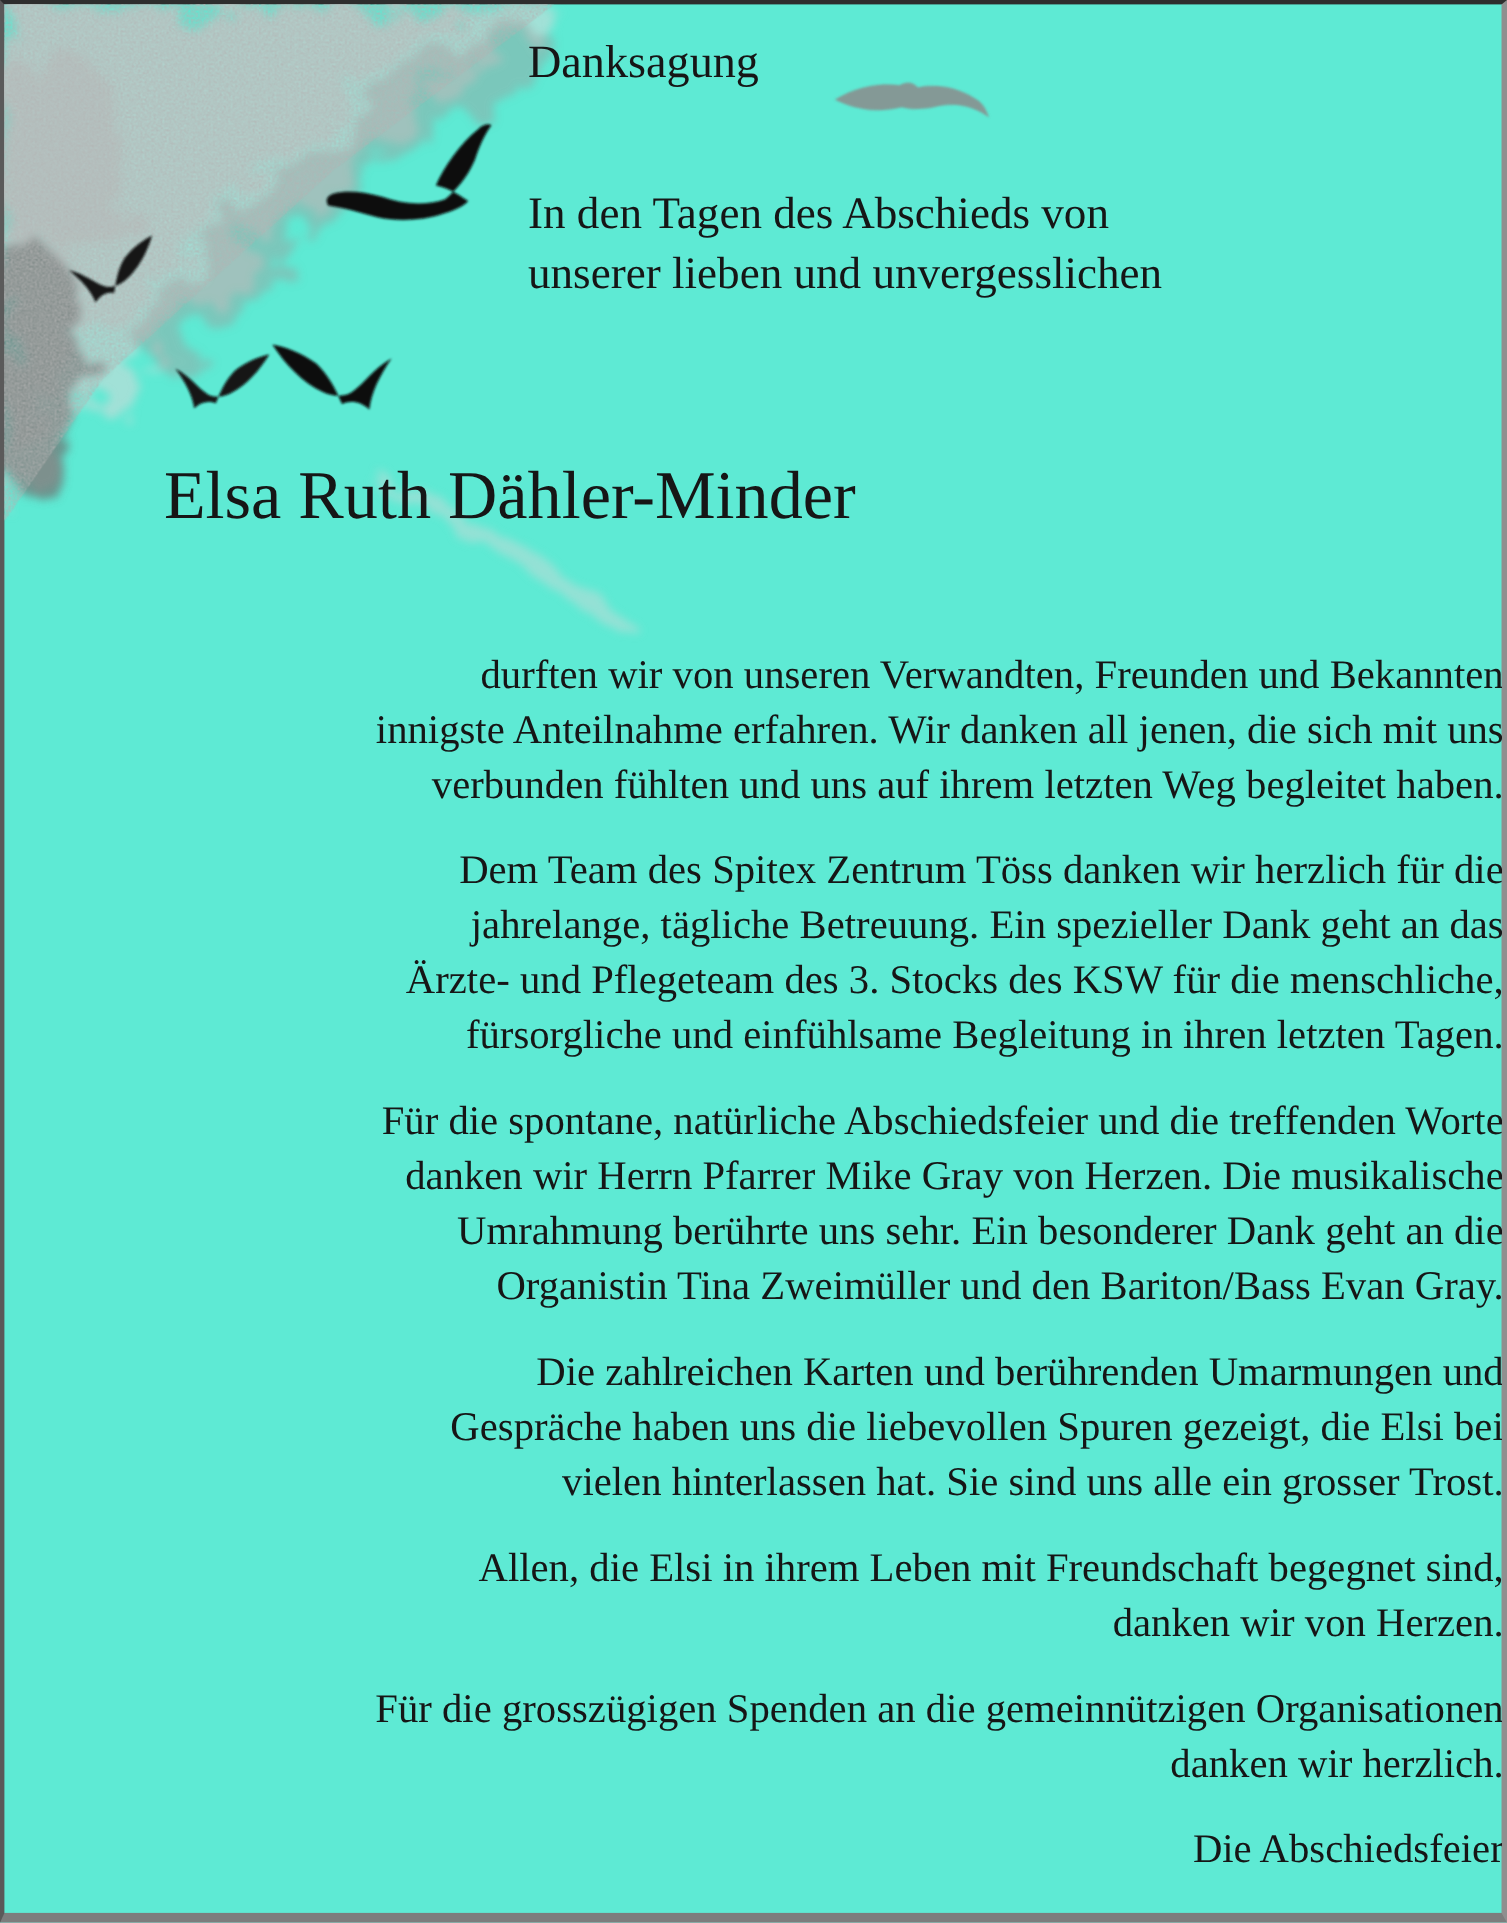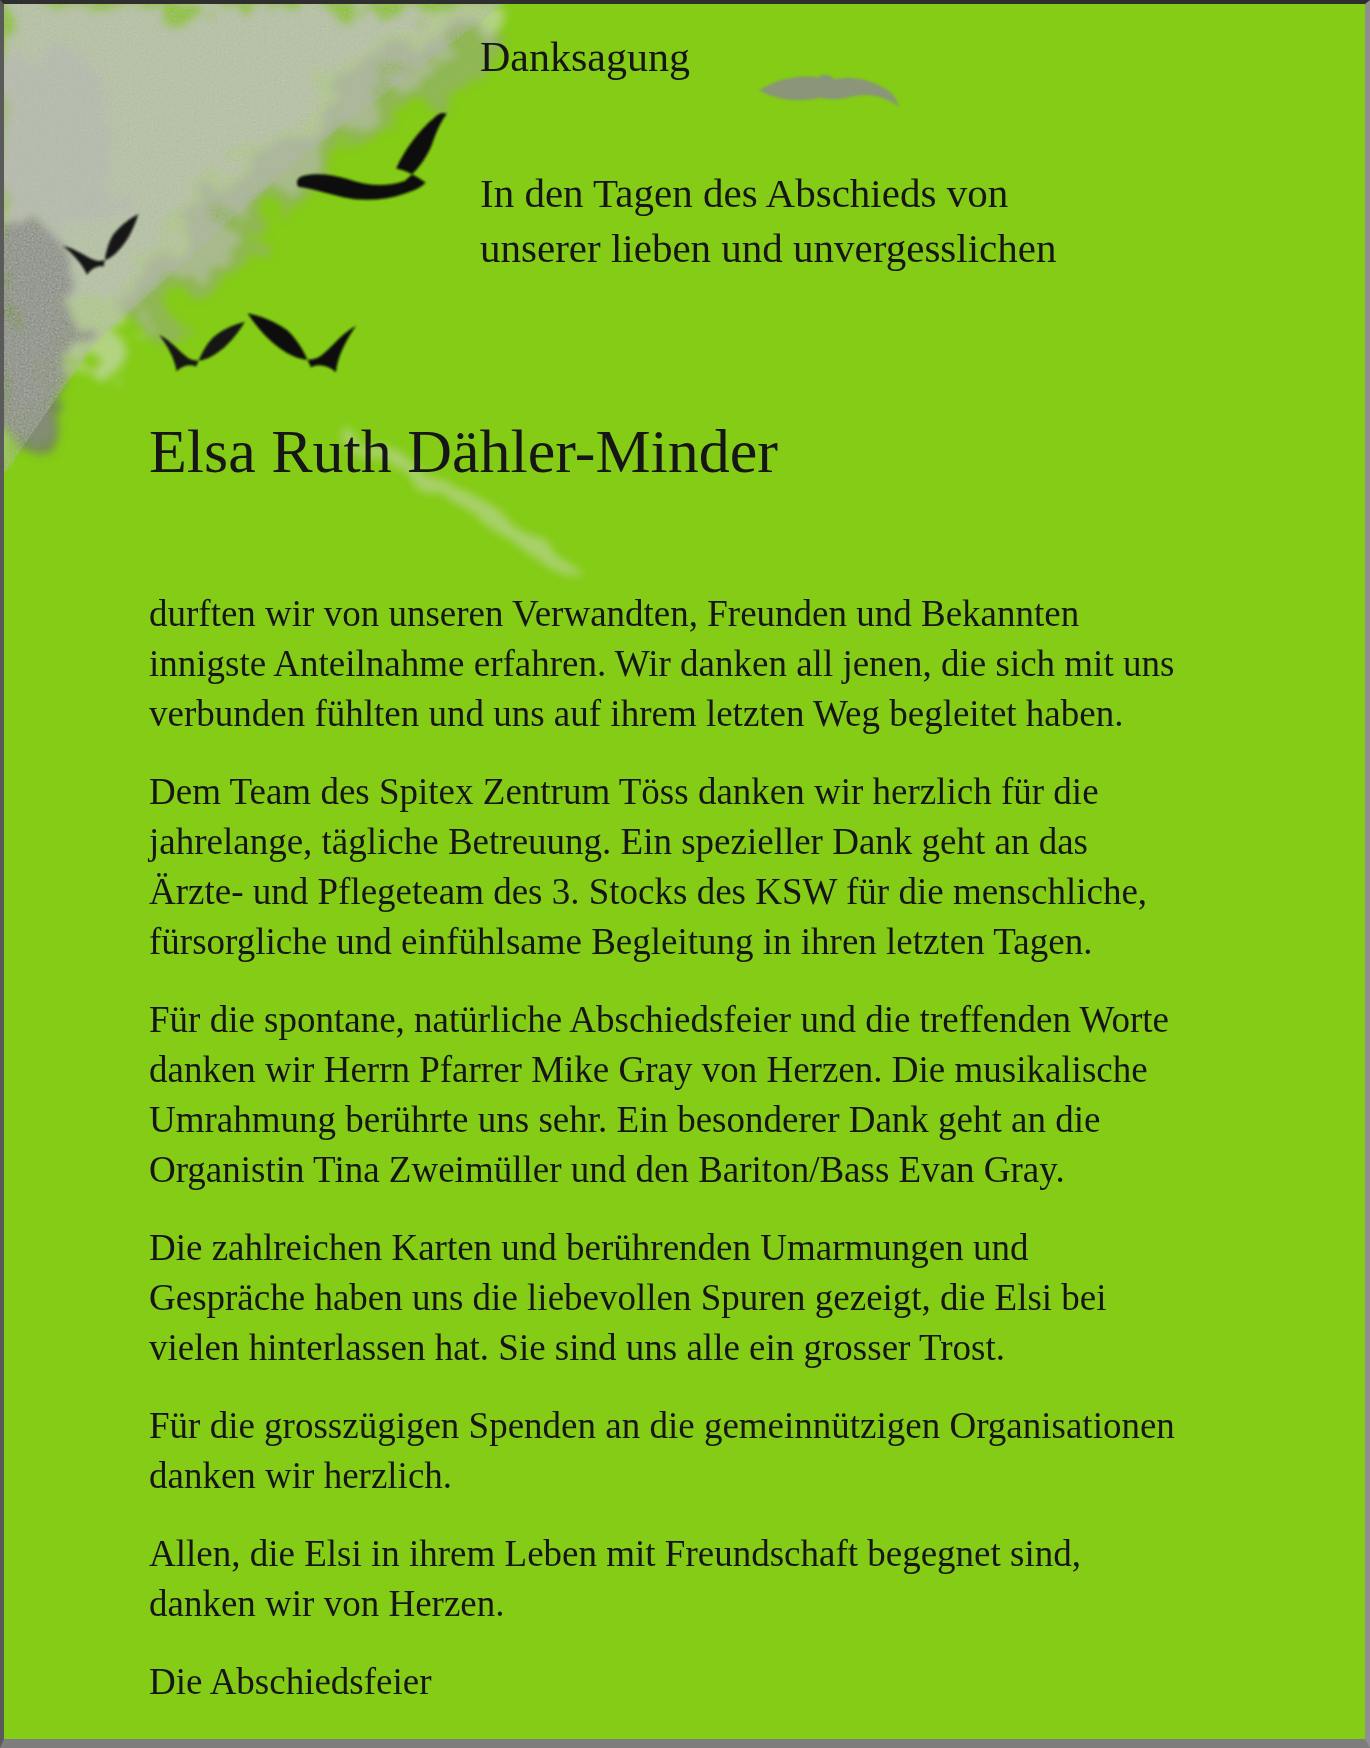--- a/index.html
+++ b/index.html
@@ -1,21 +1,21 @@
 <!DOCTYPE html>
 <html lang="de"><head>
 <meta charset="utf-8">
 <style>
   html, body { margin: 0; padding: 0; background: #ffffff; }
   .page {
     position: relative;
     width: 1370px;
     height: 1748px;
     box-sizing: border-box;
-    background: #84cc16;
+    background: #5eead4;
     border-top: 4px solid #2e2e2e;
     border-left: 4px solid #5a5a5a;
     border-right: 5px solid #8f8f8f;
     border-bottom: 9px solid #7d7d7d;
     overflow: hidden;
     font-family: "Liberation Serif", serif;
     color: #161616;
   }
   .artwork {
     position: absolute;
@@ -46,22 +46,23 @@
     white-space: nowrap;
   }
   .bodytext {
     position: absolute;
     left: 145px; top: 585px;
     width: 1218px;
     font-size: 37px;
     line-height: 50px;
   }
   .bodytext p {
-    margin: 0 0 28px 0;
+    margin: 0 0 28px 16px;
     white-space: pre-line;
+    text-align: right;
   }
   .bodytext p.sig { margin-bottom: 0; }
 </style>
 </head>
 <body>
 
 <div class="page">
 
   <svg class="artwork" width="980" height="660" viewBox="0 0 980 660" xmlns="http://www.w3.org/2000/svg">
     <defs>
@@ -125,20 +126,20 @@
 jahrelange, tägliche Betreuung. Ein spezieller Dank geht an das
 Ärzte- und Pflegeteam des 3. Stocks des KSW für die menschliche,
 fürsorgliche und einfühlsame Begleitung in ihren letzten Tagen.</p>
     <p>Für die spontane, natürliche Abschiedsfeier und die treffenden Worte
 danken wir Herrn Pfarrer Mike Gray von Herzen. Die musikalische
 Umrahmung berührte uns sehr. Ein besonderer Dank geht an die
 Organistin Tina Zweimüller und den Bariton/Bass Evan Gray.</p>
     <p>Die zahlreichen Karten und berührenden Umarmungen und
 Gespräche haben uns die liebevollen Spuren gezeigt, die Elsi bei
 vielen hinterlassen hat. Sie sind uns alle ein grosser Trost.</p>
+    <p>Allen, die Elsi in ihrem Leben mit Freundschaft begegnet sind,
+danken wir von Herzen.</p>
     <p>Für die grosszügigen Spenden an die gemeinnützigen Organisationen
 danken wir herzlich.</p>
-    <p>Allen, die Elsi in ihrem Leben mit Freundschaft begegnet sind,
-danken wir von Herzen.</p>
     <p class="sig">Die Abschiedsfeier</p>
   </div>
 
 </div>
 
 </body></html>

